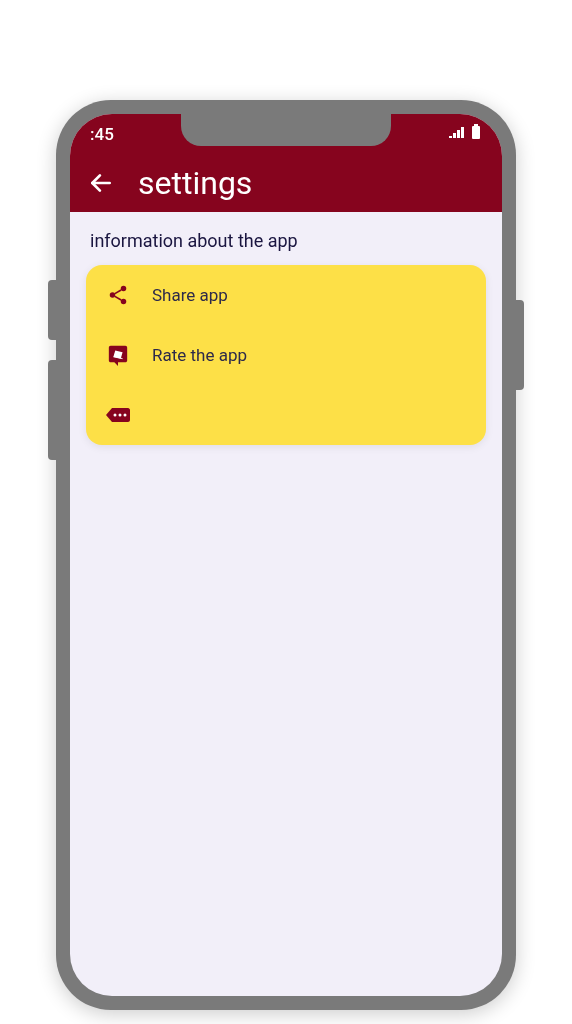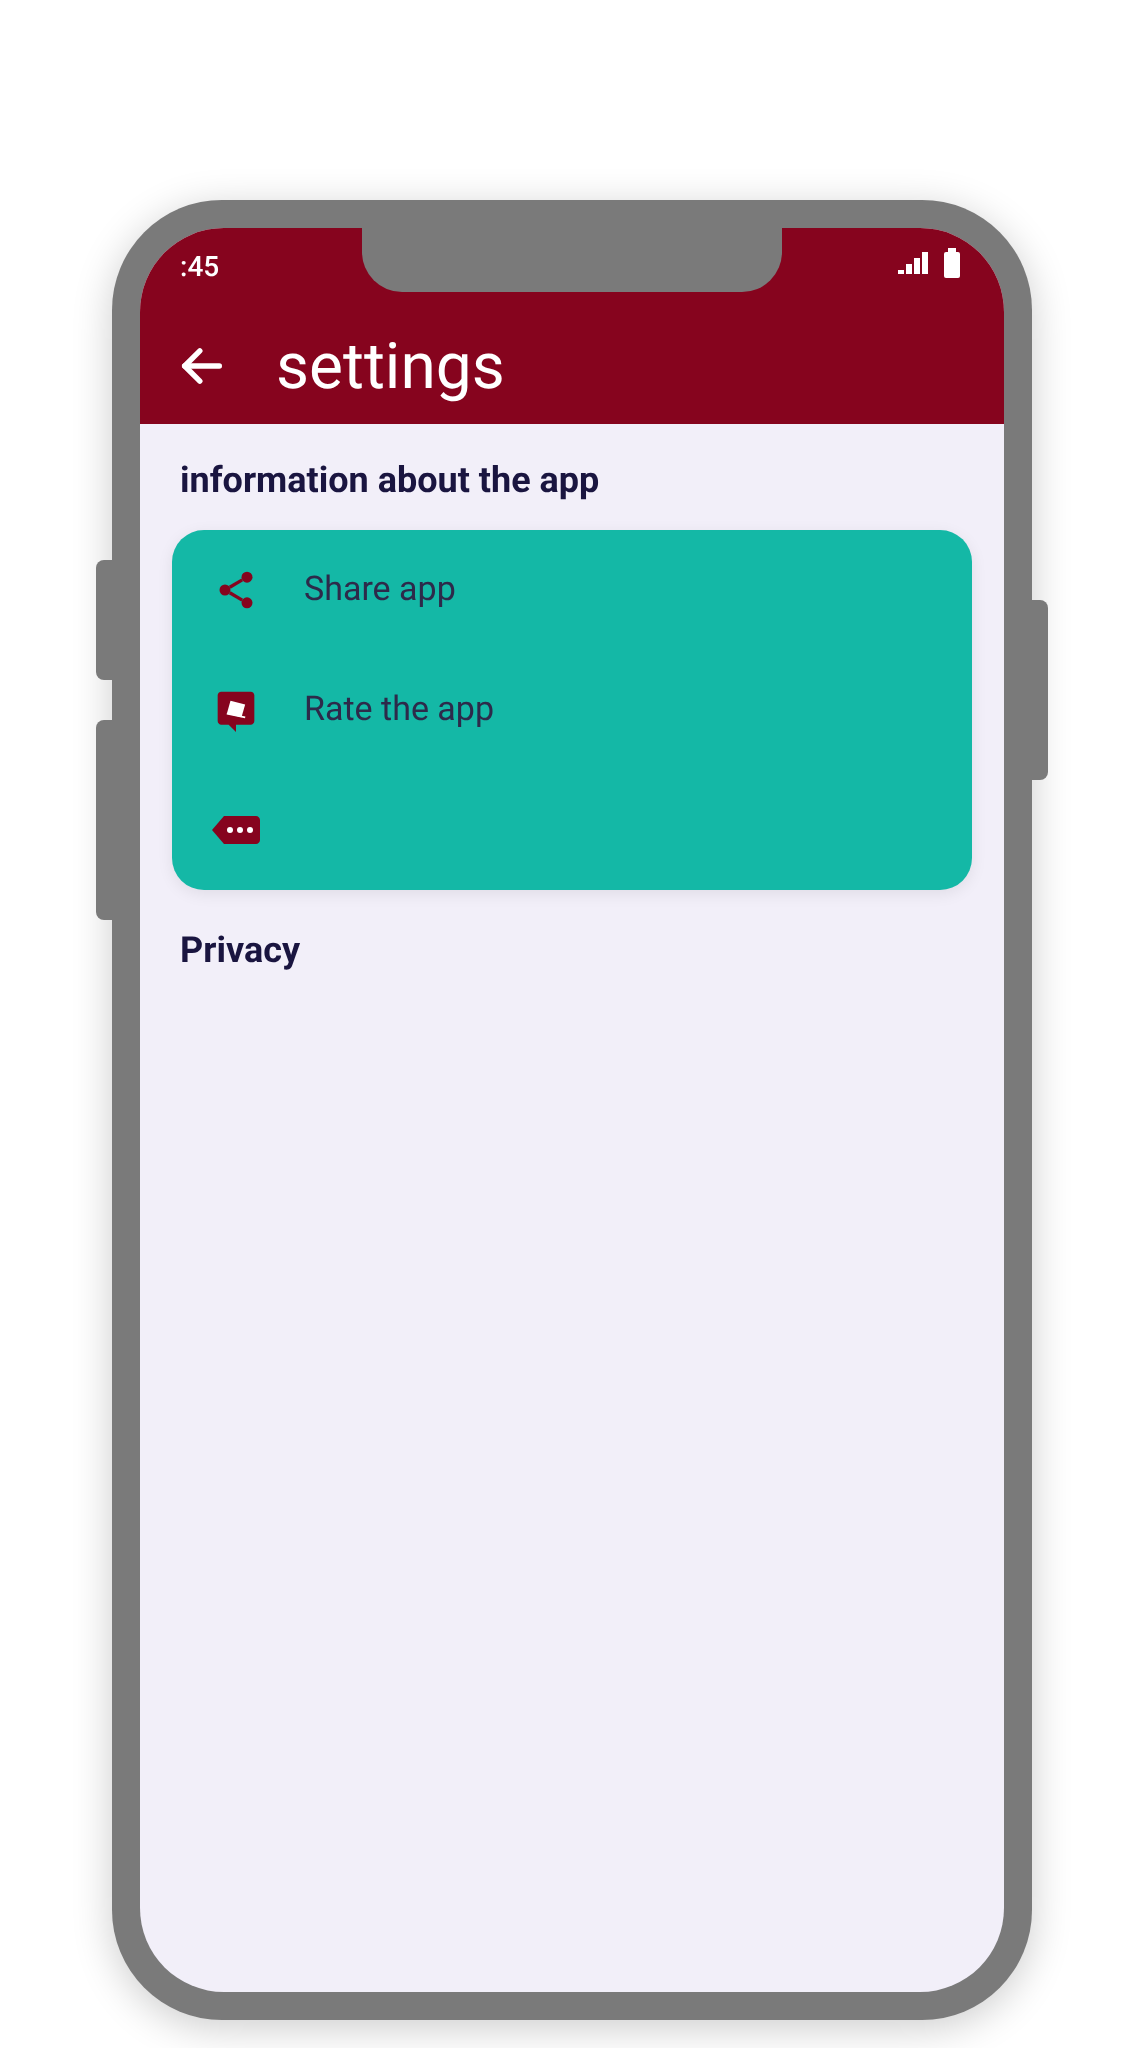--- a/index.html
+++ b/index.html
@@ -83,21 +83,21 @@
     }
 
     .status-bar {
       height: 40px;
       background: #86041e;
       display: flex;
       justify-content: space-between;
       align-items: center;
       padding: 0 20px;
       color: white;
-      font-size: 14px;
+      font-size: 17px;
     }
 
     .status-left {
       font-weight: 500;
     }
 
     .status-right {
       display: flex;
       gap: 4px;
       align-items: center;
@@ -127,25 +127,25 @@
 
     .content {
       padding: 18px 16px;
     }
 
     .section-title {
       font-size: 18px;
       color: #1a1540;
       margin-bottom: 14px;
       margin-left: 4px;
-      font-weight: 700;
+      font-weight: 400;
     }
 
     .card {
-      background: #14b8a6;
+      background: #fde047;
       border-radius: 16px;
       box-shadow: 0 2px 8px rgba(0,0,0,0.08);
       margin-bottom: 20px;
     }
 
     .list-item {
       display: flex;
       align-items: center;
       padding: 18px 20px;
       gap: 22px;
@@ -240,18 +240,17 @@
             <svg width="24" height="20" viewBox="0 0 24 20" fill="#86041e">
               <path d="M6 3 L22 3 C23 3 24 4 24 5 L24 15 C24 16 23 17 22 17 L6 17 L0 10 Z"></path>
               <circle cx="9" cy="10" r="1.5" fill="white"></circle>
               <circle cx="14" cy="10" r="1.5" fill="white"></circle>
               <circle cx="19" cy="10" r="1.5" fill="white"></circle>
             </svg>
           </div>
         </div>
       </div>
 
-      <div class="section-title">Privacy</div>
 
     </div>
 
   </div>
 </div>
 
 </body></html>

